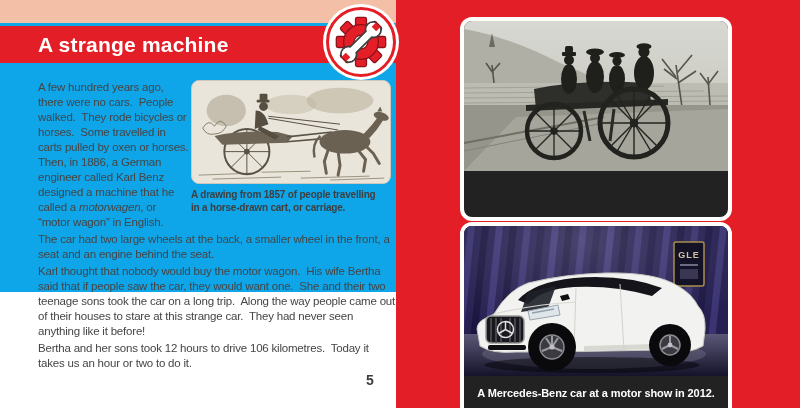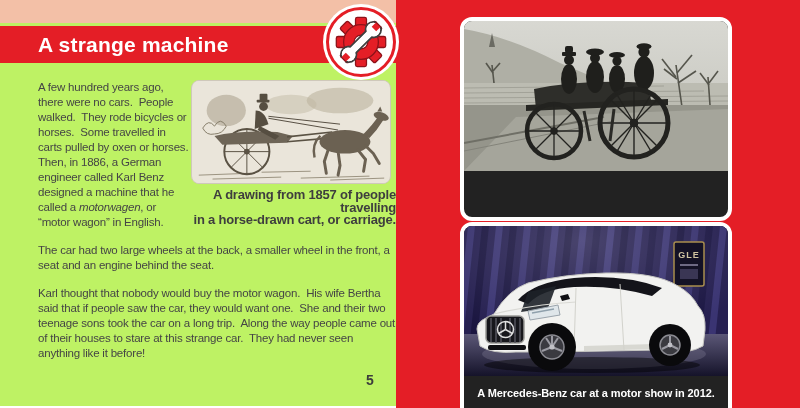--- a/index.html
+++ b/index.html
@@ -1,41 +1,41 @@
 <!DOCTYPE html>
 <html><head>
 <meta charset="utf-8">
 <style>
   * { margin:0; padding:0; box-sizing:border-box; }
   html,body { width:800px; height:408px; }
   body { font-family:"Liberation Sans", sans-serif; background:#fff; }
   .spread { position:relative; width:800px; height:408px; overflow:hidden; background:#fff; }
 
   
-  .left-page { position:absolute; left:0; top:0; width:400px; height:406px; background:#bef264; }
+  .left-page { position:absolute; left:0; top:0; width:400px; height:292px; background:#0ea5e9; }
   .pink-strip { position:absolute; left:0; top:0; width:396px; height:23px; background:#f3c0a7; }
   .red-bar { position:absolute; left:0; top:26px; width:396px; height:37px; background:#e41e26; }
   .title { position:absolute; left:38px; top:0; height:37px; line-height:37px;
            color:#fff; font-size:21px; font-weight:bold; letter-spacing:0.2px; white-space:nowrap; }
   .badge { position:absolute; left:326px; top:7px; width:70px; height:70px; border-radius:50%;
            background:#fff; border:3px solid #e41e26; box-shadow:0 0 0 3px #fff; z-index:5; }
   .badge svg { display:block; width:100%; height:100%; }
 
   .body-text { position:absolute; left:38px; top:80px; width:358px; color:#454545;
                font-size:11.5px; line-height:15px; letter-spacing:-0.2px; }
   .body-text p { white-space:pre-wrap; }
   .top-row { display:flex; gap:1px; min-height:150px; }
   .p1 { width:152px; flex:0 0 152px; }
   .figure-col { flex:1; }
   .drawing { width:200px; height:104px; border-radius:8px; overflow:hidden; background:#eae5da;
              border:1px solid #cfc8ba; }
   .drawing svg { display:block; width:100%; height:100%; }
-  .fig-caption { margin-top:5px; text-align:right; font-weight:bold; font-size:13px;
+  .fig-caption { margin-top:5px; text-align:left; font-weight:bold; font-size:10px;
                  line-height:12.5px; color:#3e3e3e; letter-spacing:-0.2px; white-space:pre-line; }
-  .para { margin-top:13px; }
+  .para { margin-top:2px; }
   .page-number { position:absolute; left:358px; top:372px; width:24px; text-align:center;
                  font-weight:bold; font-size:14px; color:#3c3c3c; }
 
   
   .right-page { position:absolute; left:396px; top:0; width:404px; height:408px; background:#e41e26; }
   .photo { position:absolute; left:64px; width:272px; height:204px; border:4px solid #fff;
            border-radius:12px; overflow:hidden; background:#222; }
   .photo svg { display:block; width:264px; height:150px; }
   .photo1 { top:17px; }
   .photo2 { top:222px; }
@@ -163,20 +163,21 @@
               </g>
               <path d="M130,56 Q121,64 124,78" stroke="#6b6152" stroke-width="2.5" fill="none"></path>
             </svg>
           </div>
           <figcaption class="fig-caption">A drawing from 1857 of people travelling
 in a horse-drawn cart, or carriage.</figcaption>
         </figure>
       </div>
       <p class="para">The car had two large wheels at the back, a smaller wheel in the front, a seat and an engine behind the seat.</p>
       <p class="para">Karl thought that nobody would buy the motor wagon.  His wife Bertha said that if people saw the car, they would want one.  She and their two teenage sons took the car on a long trip.  Along the way people came out of their houses to stare at this strange car.  They had never seen anything like it before!</p>
+      <p class="para">Bertha and her sons took 12 hours to drive 106 kilometres.  Today it takes us an hour or two to do it.</p>
     </div>
 
     <div class="page-number">5</div>
   </div>
 
   <div class="right-page">
 
     <div class="photo photo1">
       <svg viewBox="0 0 264 150">
         <defs>

